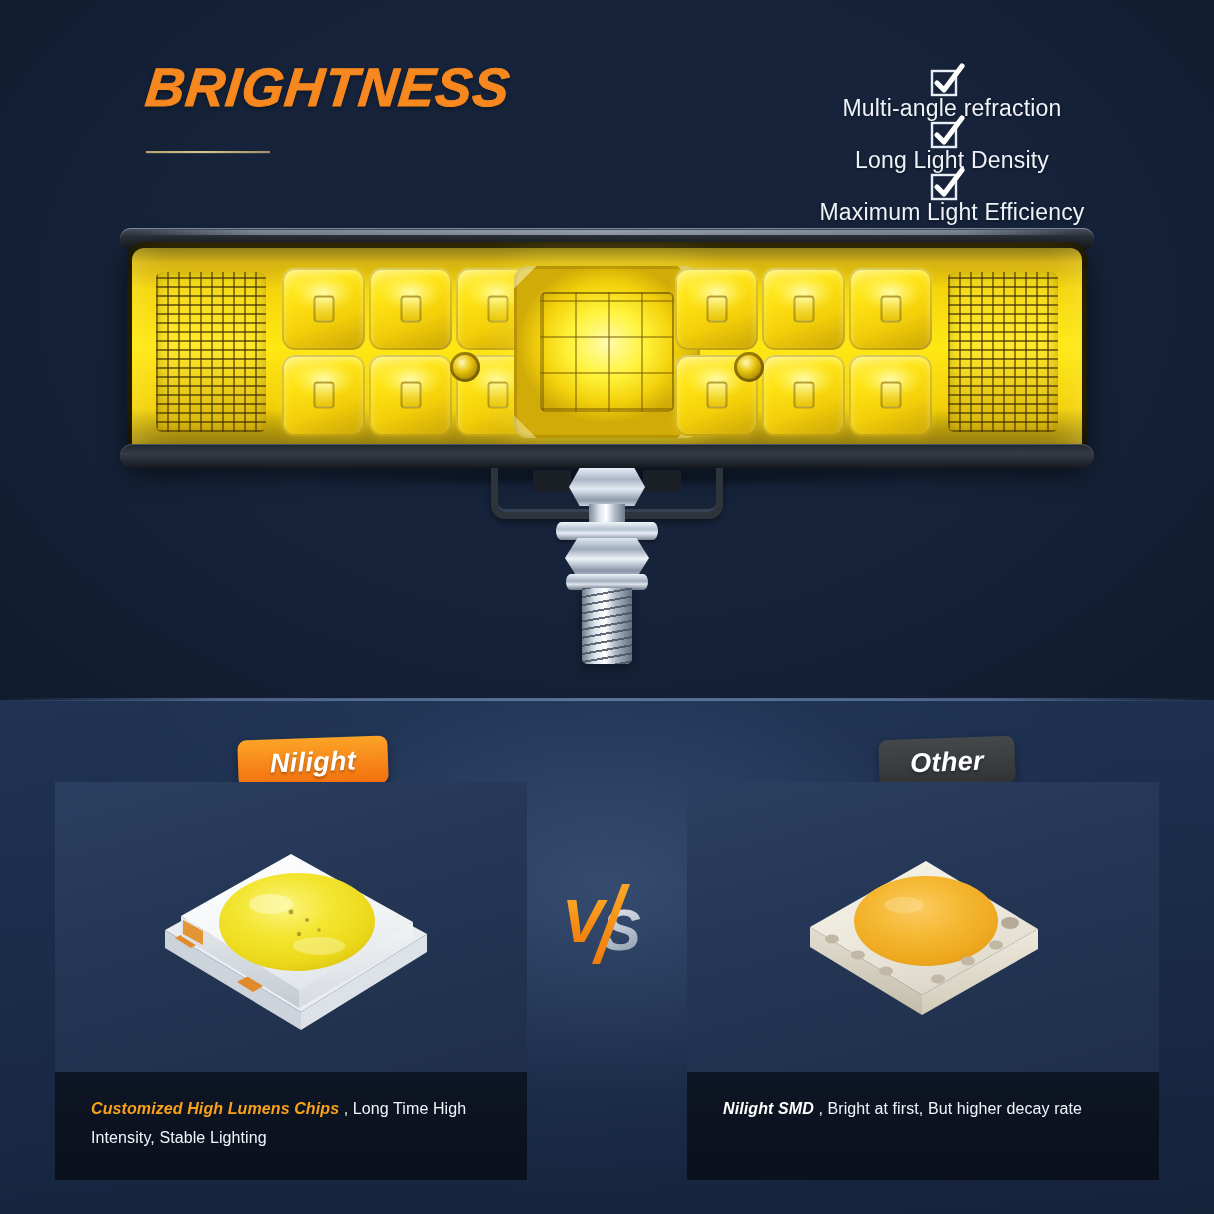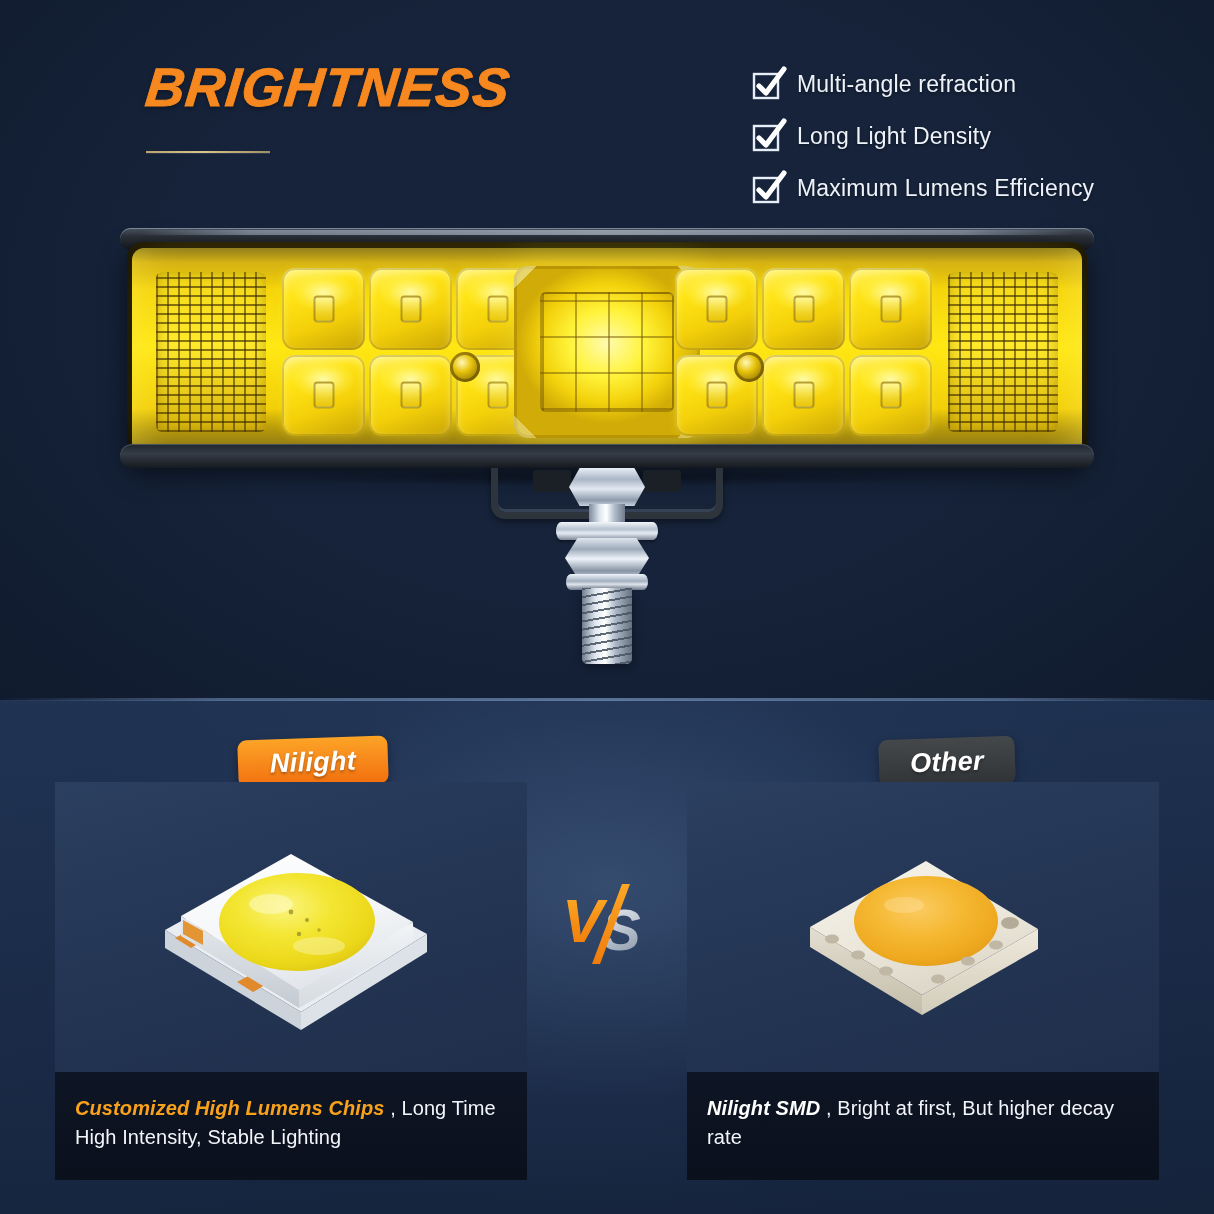--- a/index.html
+++ b/index.html
@@ -42,21 +42,21 @@
     transform:skewX(-6deg);
     -webkit-text-stroke:1px #F7881F;
   }
   .title-rule{
     position:absolute;left:146px;top:151px;width:124px;height:2px;
     background:linear-gradient(90deg,#b9a36a 0%,#d8c48e 45%,#a08f5f 100%);
     box-shadow:0 1px 0 rgba(255,255,255,.10);
   }
 
   .features{position:absolute;left:752px;top:68px;width:400px;}
-  .feat{display:flex;align-items:center;margin-bottom:20px;height:32px;}
+  .feat{display:flex;align-items:center;margin-bottom:20px;height:32px;flex-direction:column;}
   .cbox{position:relative;width:27px;height:27px;flex:none;margin-right:18px;}
   .cbox svg{position:absolute;left:-3px;top:-9px;width:40px;height:40px;overflow:visible;}
   .feat-label{
     color:#eef3fa;font-size:23px;letter-spacing:.2px;
     text-shadow:0 1px 3px rgba(0,0,0,.45);white-space:nowrap;
   }
 
   
   .product{position:absolute;left:112px;top:228px;width:990px;height:250px;}
   .bar-shadow{
@@ -208,22 +208,22 @@
   .panel-img{
     position:absolute;left:0;top:0;width:100%;height:290px;
     background:linear-gradient(165deg,#2b3f60 0%,#253756 40%,#1f2f4b 100%);
     overflow:hidden;
   }
   .panel-cap{
     position:absolute;left:0;top:290px;width:100%;height:108px;
     background:linear-gradient(180deg,#0e1524 0%,#0a101c 100%);
   }
   .cap-text{
-    position:absolute;left:20px;right:20px;top:22px;
-    color:#f2f6fb;font-size:20px;line-height:29px;letter-spacing:.1px;
+    position:absolute;left:36px;right:20px;top:22px;
+    color:#f2f6fb;font-size:16px;line-height:29px;letter-spacing:.1px;
   }
   .cap-em{font-weight:bold;font-style:italic;}
   .cap-em.orange{color:#F9A11B;}
   .cap-em.white{color:#ffffff;}
 
   .badge{
     position:absolute;top:-44px;height:48px;border-radius:9px;
     display:flex;align-items:center;justify-content:center;
     transform:rotate(-2deg);
     box-shadow:0 4px 10px rgba(0,0,0,.35);
@@ -280,21 +280,21 @@
       </span>
       <span class="feat-label">Long Light Density</span>
     </div>
     <div class="feat">
       <span class="cbox">
         <svg viewBox="0 0 40 40">
           <rect x="5" y="12" width="24" height="24" fill="none" stroke="#e8eef7" stroke-width="2.4"></rect>
           <path d="M10 24 L17 31 L35 7" fill="none" stroke="#ffffff" stroke-width="5.2" stroke-linecap="round" stroke-linejoin="round"></path>
         </svg>
       </span>
-      <span class="feat-label">Maximum Lumens Efficiency</span>
+      <span class="feat-label">Maximum Light Efficiency</span>
     </div>
   </div>
 
   <div class="product">
     <div class="bar-shadow"></div>
     <div class="bar-top-cap"></div>
     <div class="bar-body">
       <div class="lens">
         <div class="side-grid l"></div>
         <div class="side-grid r"></div>

